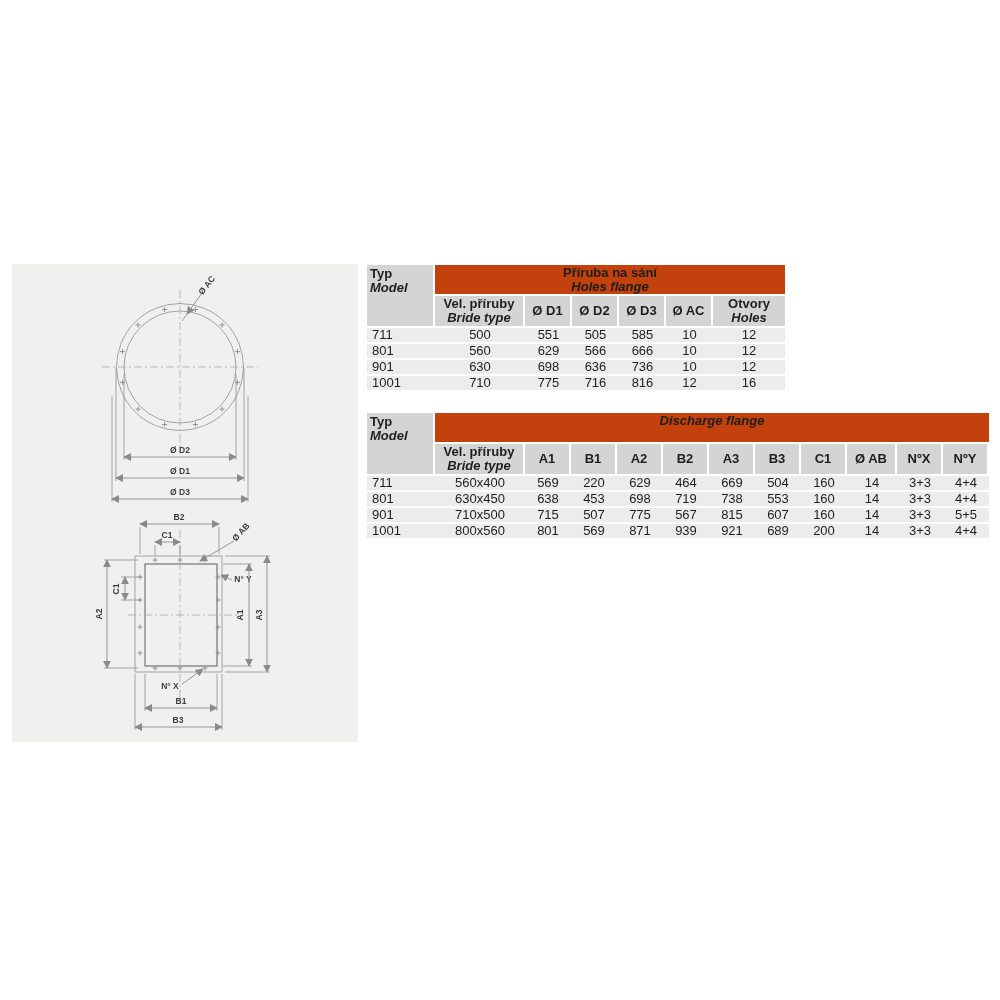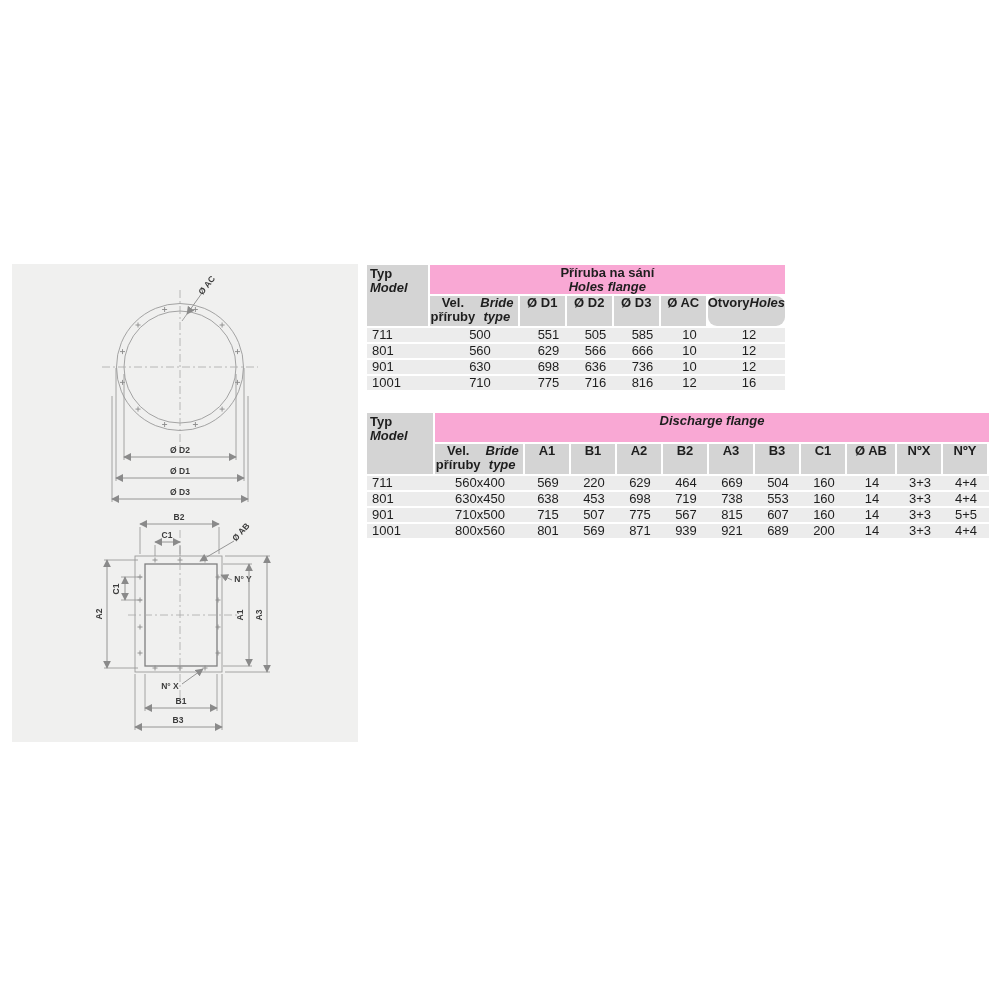--- a/index.html
+++ b/index.html
@@ -18,26 +18,26 @@
        marker-start:url(#arr);marker-end:url(#arr);}
   .ldr{stroke:#8a8a8a;stroke-width:0.9;fill:none;marker-end:url(#arr);}
   .lbl{font-family:"Liberation Sans",sans-serif;font-size:8.5px;font-weight:bold;fill:#3c3c3c;}
   
   .tbl{position:absolute;font-size:13px;line-height:14px;}
   #t1{left:367px;top:265px;width:418px;}
   #t2{left:367px;top:413px;width:622px;}
   .thead{display:flex;gap:2px;height:61px;}
   .corner{width:66px;background:#d4d4d4;box-sizing:border-box;padding:2px 0 0 3px;}
   .hright{flex:1;display:flex;flex-direction:column;gap:2px;}
-  .titlecell{height:29px;background:#f9a8d4;text-align:center;box-sizing:border-box;padding-top:1px;}
+  .titlecell{height:29px;background:#c2410c;text-align:center;box-sizing:border-box;padding-top:1px;}
   .subrow{display:flex;gap:2px;height:30px;flex:1;}
-  .subcell{background:#d4d4d4;display:flex;flex-direction:row;justify-content:center;text-align:center;box-sizing:border-box;}
+  .subcell{background:#d4d4d4;display:flex;flex-direction:column;justify-content:center;text-align:center;box-sizing:border-box;}
   .b{font-weight:bold;display:block;}
   .bi{font-weight:bold;font-style:italic;display:block;}
-  .t1v{width:88px;} .t1n{width:45px;} .t1o{flex:1;border-radius:9px;}
+  .t1v{width:88px;} .t1n{width:45px;} .t1o{flex:1;}
   .t2v{width:88px;} .t2n{width:44px;} .t2ab{width:48px;}
   .trow{display:flex;background:#ececec;height:14px;margin-top:2px;align-items:center;}
   .tc{text-align:center;display:block;box-sizing:border-box;}
   .a0{width:68px;text-align:left;padding-left:5px;}
   .a1{width:90px;} .an{width:47px;} .alast{flex:1;}
   .b0{width:68px;text-align:left;padding-left:5px;}
   .b1{width:90px;} .bn{width:46px;} .bab{width:50px;}
 </style>
 </head>
 <body>

